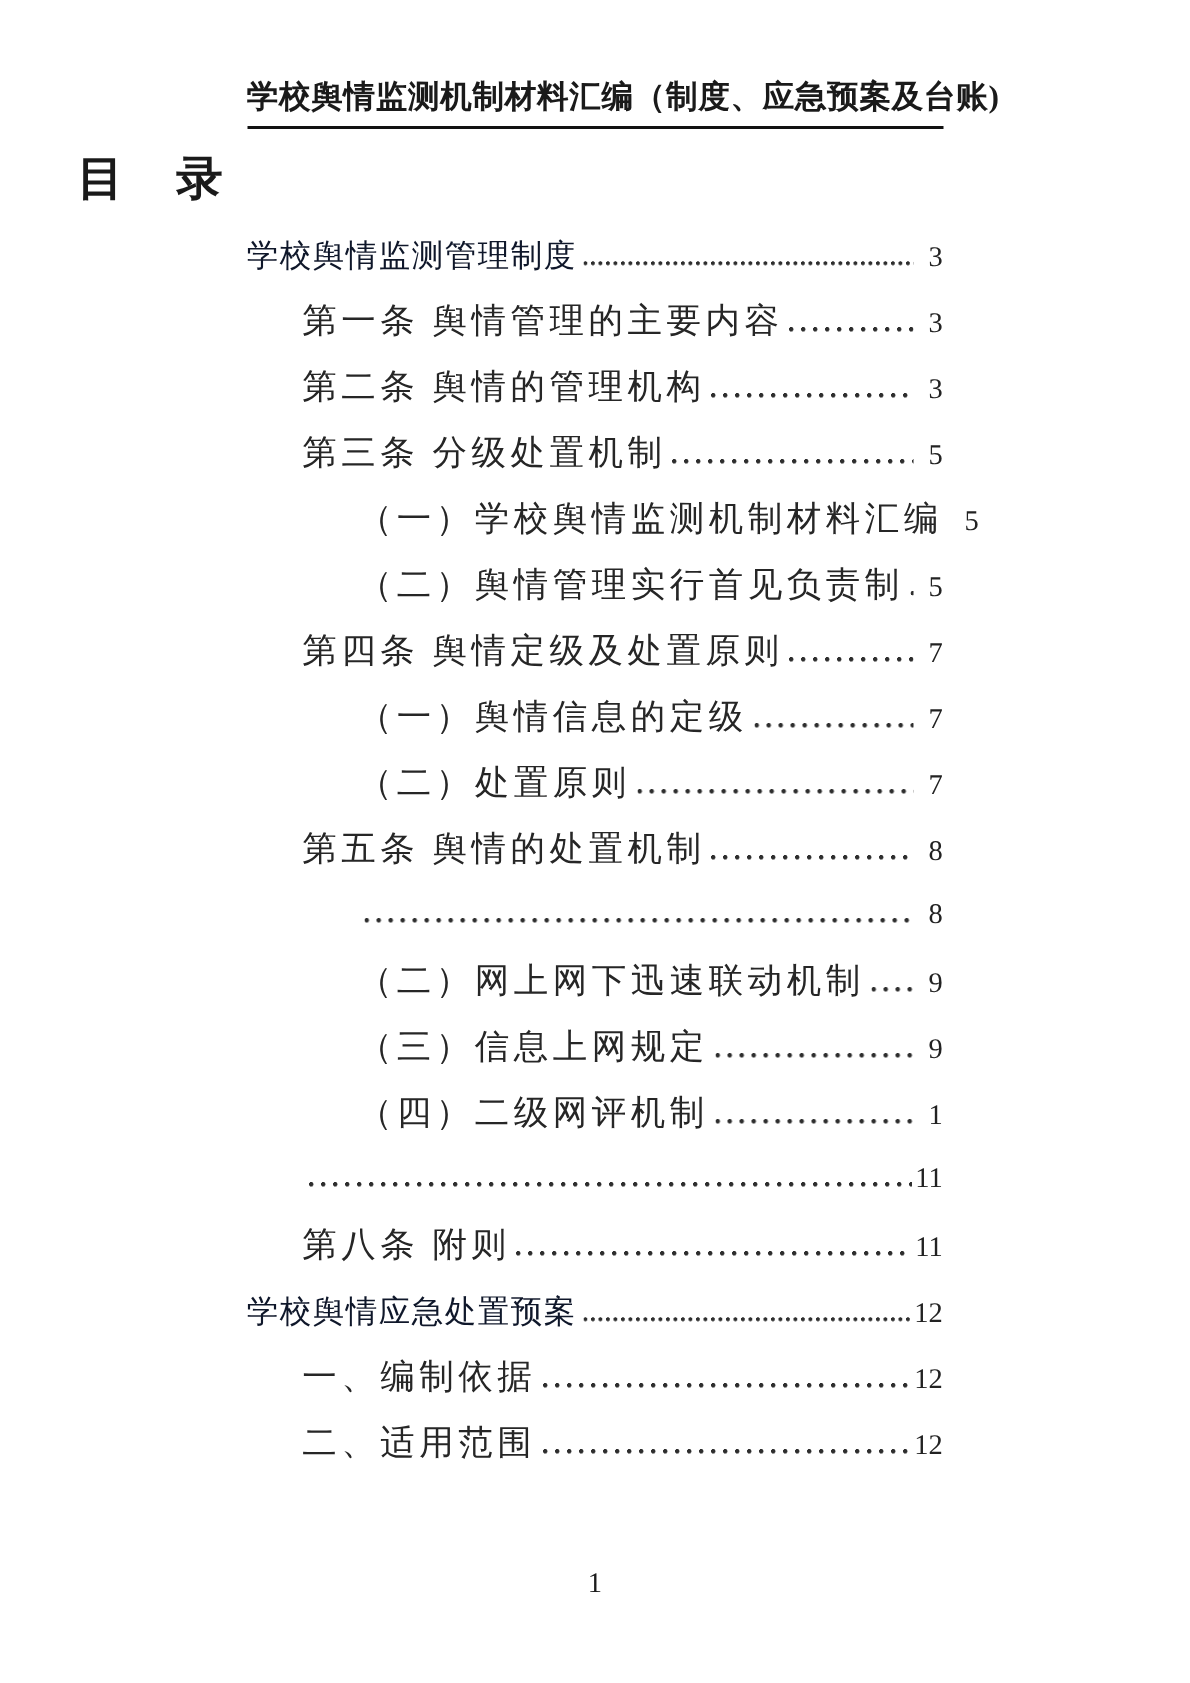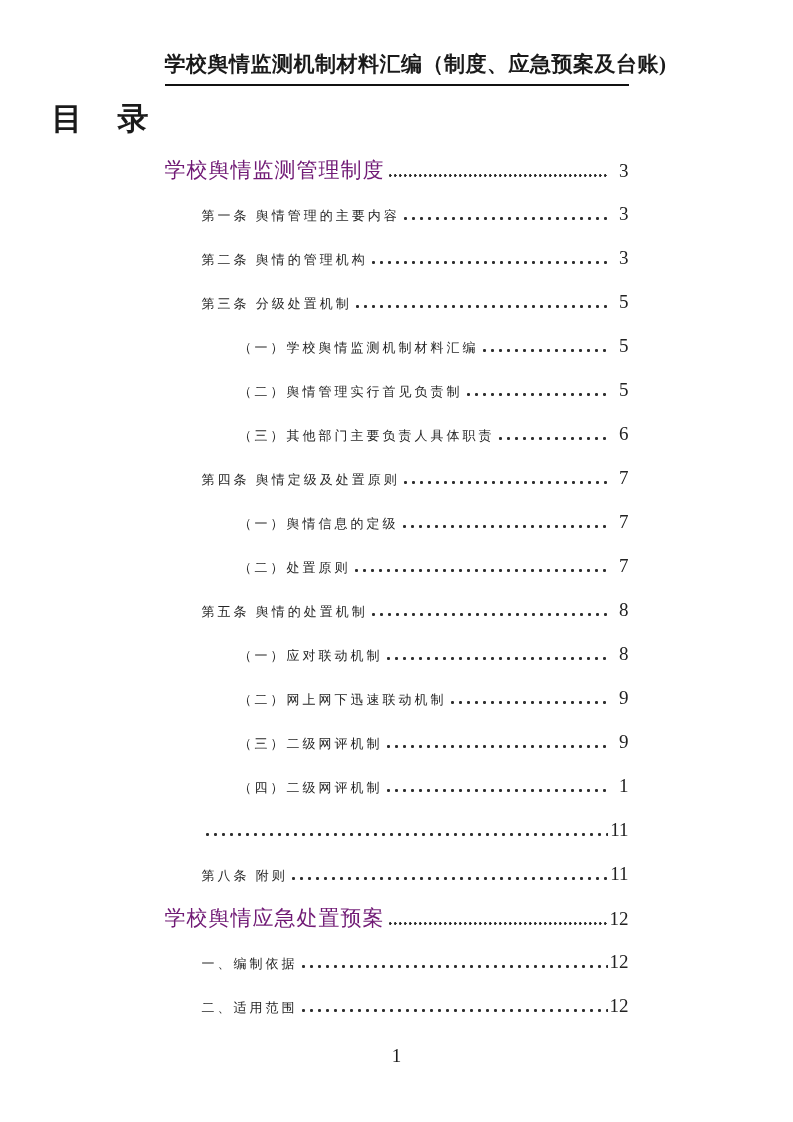--- a/index.html
+++ b/index.html
@@ -38,24 +38,24 @@
   
   .toc { margin: 8px 113px 0 113px; }
   .toc-row {
     display: flex;
     align-items: baseline;
     height: 44px;
     line-height: 44px;
     cursor: pointer;
   }
   .toc-label { white-space: nowrap; }
-  .lvl-1 .toc-label { font-size: 21px; letter-spacing: 1px; color: #701a75; }
+  .lvl-1 .toc-label { font-size: 21px; letter-spacing: 1px; color: #0f172a; }
   .lvl-2 { padding-left: 37px; }
   .lvl-3 { padding-left: 74px; }
-  .lvl-2 .toc-label, .lvl-3 .toc-label { font-size: 13px; letter-spacing: 3px; color: #262626; }
+  .lvl-2 .toc-label, .lvl-3 .toc-label { font-size: 23px; letter-spacing: 3px; color: #262626; }
   .leader {
     flex: 1;
     height: 3px;
     margin: 0 2px 1px 4px;
     background-repeat: repeat-x;
     background-position: left bottom;
   }
   .lvl-1 .leader {
     background-image: radial-gradient(circle at 1.3px 1.5px, #2e2e2e 1.15px, transparent 1.5px);
     background-size: 5px 3px;
@@ -117,25 +117,20 @@
       <div class="toc-row lvl-3">
         <span class="toc-label">（一）学校舆情监测机制材料汇编</span>
         <span class="leader"></span>
         <span class="toc-page">5</span>
       </div>
       <div class="toc-row lvl-3">
         <span class="toc-label">（二）舆情管理实行首见负责制</span>
         <span class="leader"></span>
         <span class="toc-page">5</span>
       </div>
-      <div class="toc-row lvl-3">
-        <span class="toc-label">（三）其他部门主要负责人具体职责</span>
-        <span class="leader"></span>
-        <span class="toc-page">6</span>
-      </div>
       <div class="toc-row lvl-2">
         <span class="toc-label">第四条 舆情定级及处置原则</span>
         <span class="leader"></span>
         <span class="toc-page">7</span>
       </div>
       <div class="toc-row lvl-3">
         <span class="toc-label">（一）舆情信息的定级</span>
         <span class="leader"></span>
         <span class="toc-page">7</span>
       </div>
@@ -143,31 +138,30 @@
         <span class="toc-label">（二）处置原则</span>
         <span class="leader"></span>
         <span class="toc-page">7</span>
       </div>
       <div class="toc-row lvl-2">
         <span class="toc-label">第五条 舆情的处置机制</span>
         <span class="leader"></span>
         <span class="toc-page">8</span>
       </div>
       <div class="toc-row lvl-3">
-        <span class="toc-label">（一）应对联动机制</span>
         <span class="leader"></span>
         <span class="toc-page">8</span>
       </div>
       <div class="toc-row lvl-3">
         <span class="toc-label">（二）网上网下迅速联动机制</span>
         <span class="leader"></span>
         <span class="toc-page">9</span>
       </div>
       <div class="toc-row lvl-3">
-        <span class="toc-label">（三）二级网评机制</span>
+        <span class="toc-label">（三）信息上网规定</span>
         <span class="leader"></span>
         <span class="toc-page">9</span>
       </div>
       <div class="toc-row lvl-3">
         <span class="toc-label">（四）二级网评机制</span>
         <span class="leader"></span>
         <span class="toc-page">1</span>
       </div>
       <div class="toc-row lvl-2">
         <span class="leader"></span>

